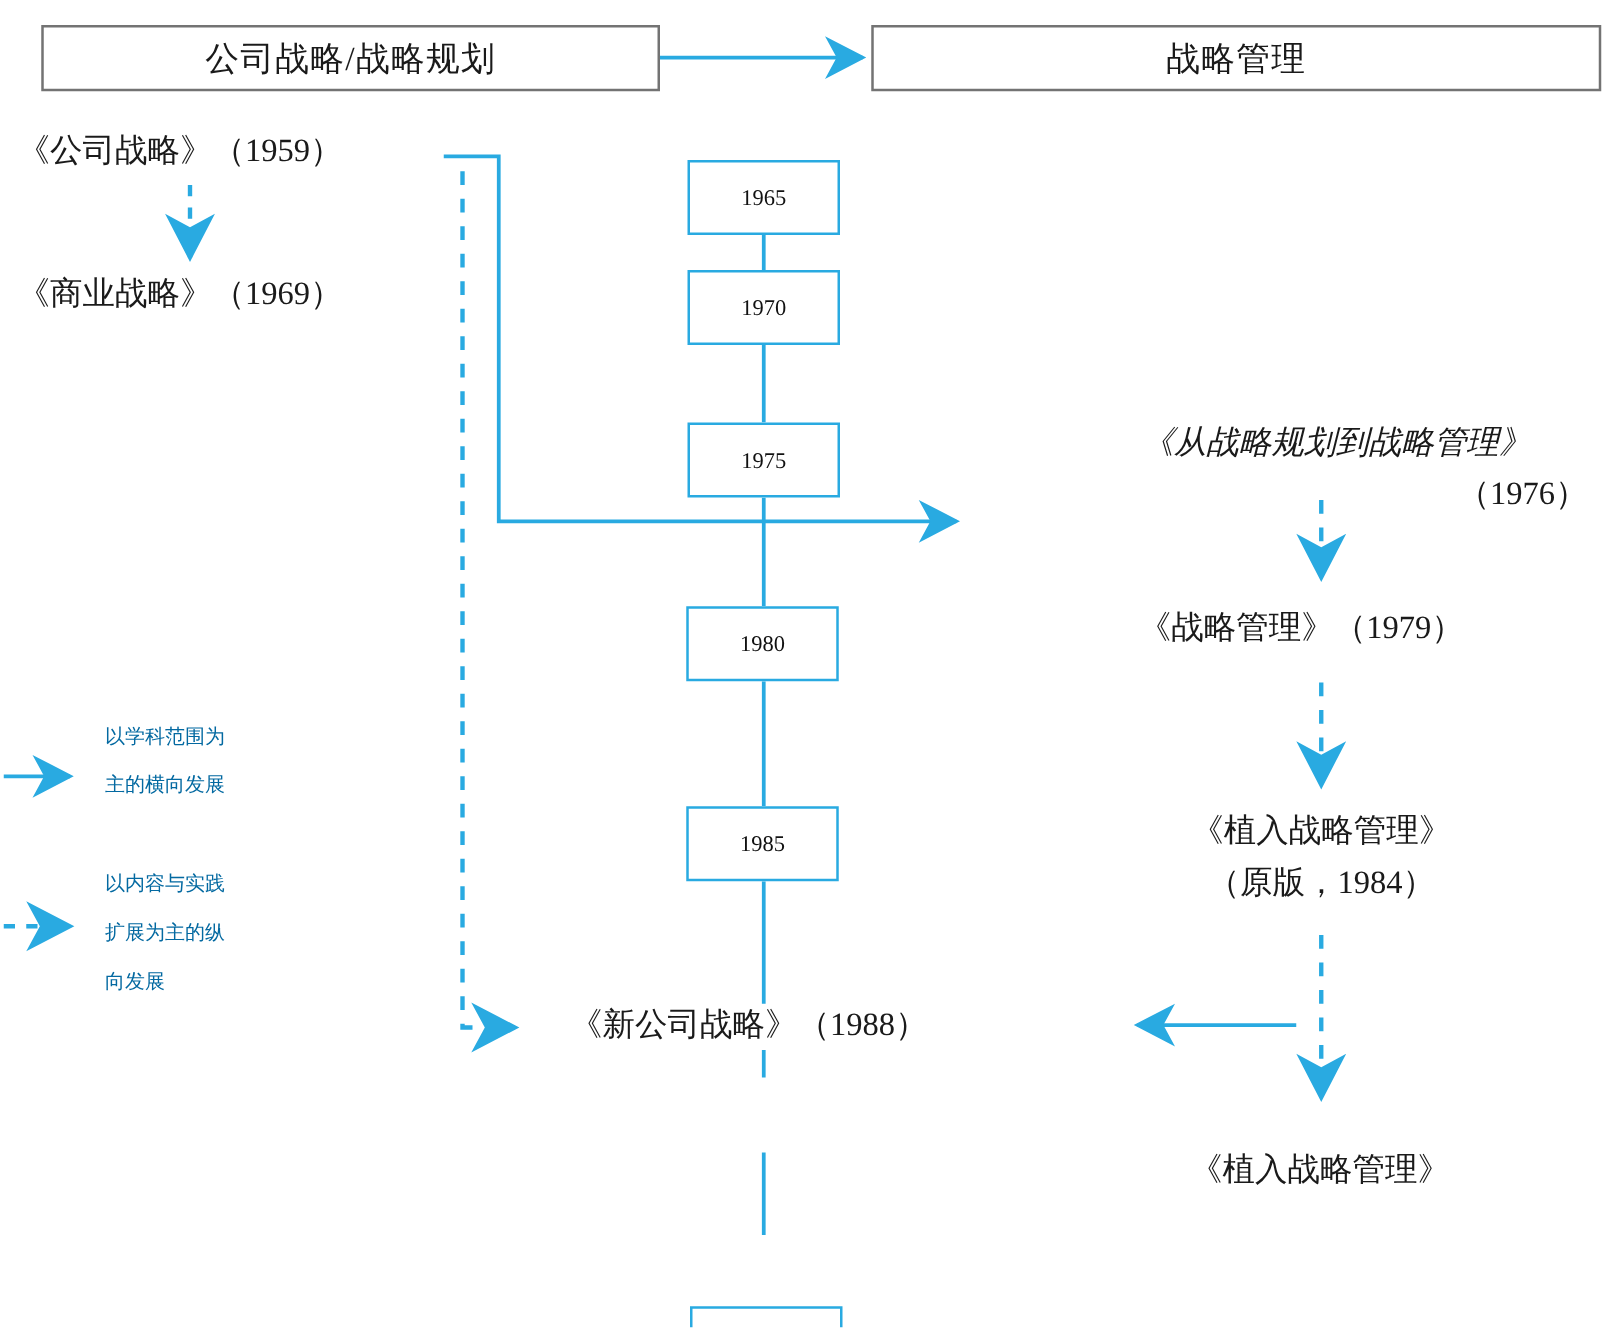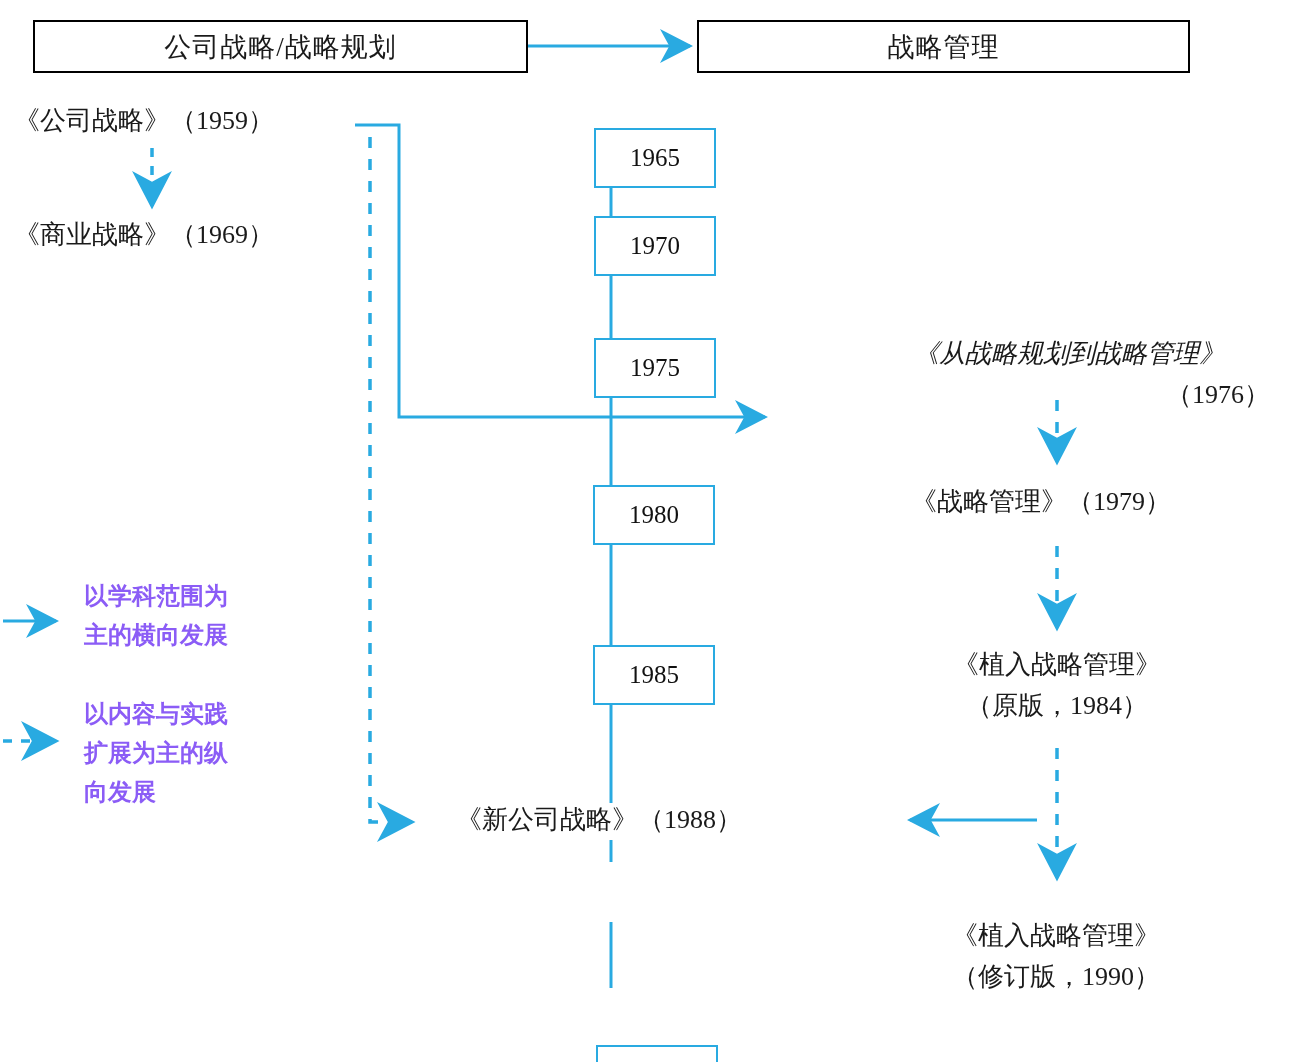--- a/index.html
+++ b/index.html
@@ -9,57 +9,56 @@
     background:#ffffff;
     font-family:"Liberation Serif","DejaVu Serif",serif;
     overflow:hidden;
   }
   .svg-layer{position:absolute;left:0;top:0;width:1294px;height:1062px;}
 
   
   .hdr-box{
     position:absolute;
     box-sizing:border-box;
-    border:2px solid #000000;
+    border:2px solid #737373;
     background:#ffffff;
     display:flex;align-items:center;justify-content:center;
     font-size:27px;color:#1a1a1a;
     letter-spacing:1px;
   }
   #hdr-left{left:33px;top:20px;width:495px;height:53px;}
-  #hdr-right{left:697px;top:20px;width:493px;height:53px;}
+  #hdr-right{left:697px;top:20px;width:584px;height:53px;}
 
   
   .year-box{
     position:absolute;
     box-sizing:border-box;
     border:2px solid #29AAE1;
     background:#ffffff;
     width:122px;height:60px;
     display:flex;align-items:center;justify-content:center;
-    font-size:25px;color:#111111;margin-left:44px;
+    font-size:18px;color:#111111;
   }
 
   
   .txt{
     position:absolute;
     color:#1a1a1a;
     font-size:26px;
     line-height:1.33;
     white-space:pre;
   }
   .txt.center{text-align:center;}
   .txt.right{text-align:right;}
   .legend-txt{
     position:absolute;
-    color:#8b5cf6;
-    font-size:24px;
+    color:#0369a1;
+    font-size:16px;
     line-height:1.42;
     white-space:pre;
-    font-weight:bold;
   }
 </style>
 </head>
 <body>
 
 <div id="stage">
 
   <svg class="svg-layer" viewBox="0 0 1294 1062" xmlns="http://www.w3.org/2000/svg">
     <defs>
       <marker id="arrowR" viewBox="0 0 12 12" refX="10.5" refY="6" markerWidth="12" markerHeight="12" orient="auto-start-reverse">
@@ -127,21 +126,20 @@
 
   <div class="txt" style="left:913px;top:337px;font-style:italic;">《从战略规划到战略管理》</div>
   <div class="txt right" style="left:913px;top:378px;width:357px;">（1976）</div>
 
   <div class="txt" style="left:911px;top:485px;">《战略管理》（1979）</div>
 
   <div class="txt center" style="left:930px;top:648px;width:254px;">《植入战略管理》</div>
   <div class="txt center" style="left:930px;top:689px;width:254px;">（原版，1984）</div>
 
   <div class="txt center" style="left:925px;top:919px;width:262px;">《植入战略管理》</div>
-  <div class="txt center" style="left:925px;top:960px;width:262px;">（修订版，1990）</div>
 
   <div class="txt" style="left:452px;top:803px;background:#ffffff;padding:0 4px;">《新公司战略》（1988）</div>
 
   <div class="legend-txt" style="left:84px;top:579px;">以学科范围为</div>
   <div class="legend-txt" style="left:84px;top:618px;">主的横向发展</div>
 
   <div class="legend-txt" style="left:84px;top:697px;">以内容与实践</div>
   <div class="legend-txt" style="left:84px;top:736px;">扩展为主的纵</div>
   <div class="legend-txt" style="left:84px;top:775px;">向发展</div>
 

